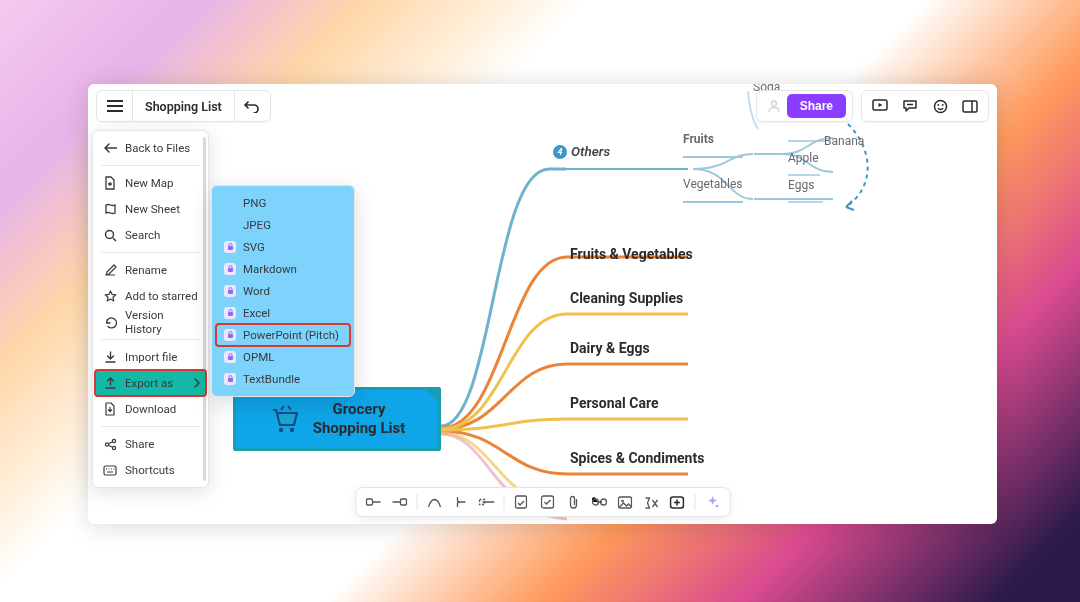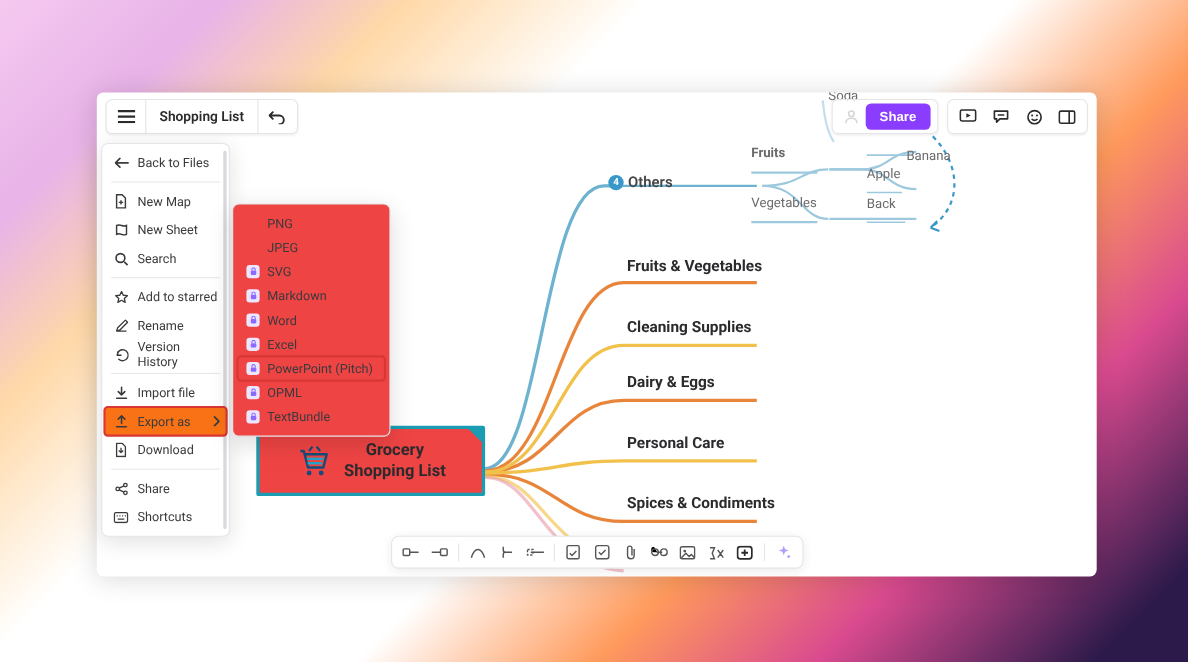--- a/index.html
+++ b/index.html
@@ -112,33 +112,33 @@
       color:#3a3a3d;
       cursor:pointer;
       gap:8px;
       border-radius:4px;
       position:relative;
     }
     .menu-sep { height: 1px; background:#e8e8eb; margin: 4px 6px; }
     .menu-item .mi-icon { width:14px; height:14px; display:flex; align-items:center; justify-content:center; flex-shrink:0; }
     .menu-item .chevron { position:absolute; right:6px; }
     .menu-item.selected {
-      background:#f97316;
+      background:#14b8a6;
       outline:2px solid #d93636;
       outline-offset:-1px;
       border-radius:3px;
     }
 
     
     .submenu-panel {
       position:absolute;
       left: 211px;
       top: 185px;
       width: 144px;
-      background:#ef4444;
+      background:#7dd3fc;
       border:1px solid #e5e5e7;
       border-radius:6px;
       box-shadow: 0 6px 22px rgba(0,0,0,0.14);
       padding: 6px 4px;
       z-index:6;
     }
     .sub-item {
       display:flex; align-items:center;
       height: 22px;
       padding:0 8px;
@@ -167,21 +167,21 @@
       overflow:hidden;
     }
     .root-card {
       position:absolute;
       left:145px; top:303px;
       width:208px; height:64px;
       border:3px solid #1a9db2;
       border-radius:2px;
       display:flex; align-items:center; justify-content:center;
       gap:10px;
-      background:#ef4444;
+      background:#0ea5e9;
       padding:0 8px;
     }
     .root-card .fold {
       position:absolute; right:-1px; top:-1px;
       width:0; height:0;
       border-top: 14px solid #1a9db2;
       border-left: 14px solid transparent;
     }
     .root-card .fold::after{
       content:""; position:absolute; right:0; top:-14px;
@@ -281,30 +281,30 @@
     <path d="M760 30 C 785 55 788 92 758 113" stroke="#3a97c9" stroke-width="2" fill="none" stroke-dasharray="4 4"></path>
     <path d="M758 113 l 6 -6 M758 113 l 8 3" stroke="#3a97c9" stroke-width="2" fill="none"></path>
 
     <path d="M700 47 L 738 47" stroke="#9cc9de" stroke-width="1.5" fill="none"></path>
     <path d="M700 81 L 732 81" stroke="#9cc9de" stroke-width="1.5" fill="none"></path>
     <path d="M700 108 L 735 108" stroke="#9cc9de" stroke-width="1.5" fill="none"></path>
   </svg>
 
   <div class="sub-label" style="left:665px; top:-4px;">Soda</div>
 
-  <div class="branch-label" style="left:465px; top:74px; font-weight:600; font-size:13.5px; color:#454547;">
+  <div class="branch-label" style="left:465px; top:59px; font-weight:600; font-size:13.5px; color:#454547;font-style:italic;">
     <span class="num-badge">4</span><span>Others</span>
   </div>
   <div class="sub-label" style="left:595px; top:48px;font-weight:bold;">Fruits</div>
   <div class="sub-label" style="left:595px; top:93px;">Vegetables</div>
   <div class="sub-label" style="left:700px; top:50px;margin-left:36px;">Banana</div>
   <div class="sub-label" style="left:700px; top:67px;">Apple</div>
-  <div class="sub-label" style="left:700px; top:94px;">Back</div>
-
-  <div class="branch-label" style="left:482px; top:150px;">Fruits &amp; Vegetables</div>
+  <div class="sub-label" style="left:700px; top:94px;">Eggs</div>
+
+  <div class="branch-label" style="left:482px; top:162px;">Fruits &amp; Vegetables</div>
   <div class="branch-label" style="left:482px; top:206px;">Cleaning Supplies</div>
   <div class="branch-label" style="left:482px; top:256px;">Dairy &amp; Eggs</div>
   <div class="branch-label" style="left:482px; top:311px;">Personal Care</div>
   <div class="branch-label" style="left:482px; top:366px;">Spices &amp; Condiments</div>
 
   <div class="root-card">
     <div class="fold"></div>
     <div class="cart-icon">
       <svg viewBox="0 0 34 30">
           <path d="M4 6 h3 l1 3 h20 l-3 12 h-14 l-3 -12" fill="none" stroke="#154c7a" stroke-width="2.2" stroke-linejoin="round"></path>
@@ -494,32 +494,32 @@
           <circle cx="5.5" cy="5.5" r="4" fill="none" stroke="#3a3a3d" stroke-width="1.5"></circle>
           <path d="M9 9 l3 3" stroke="#3a3a3d" stroke-width="1.5"></path>
         </svg>
       </span>
     <span>Search</span>
   </div>
   <div class="menu-sep"></div>
   <div class="menu-item">
     <span class="mi-icon">
         <svg width="13" height="13" viewBox="0 0 13 13">
+          <path d="M2 11 l1 -3 7-7 2 2 -7 7 z M2 11 h9" fill="none" stroke="#3a3a3d" stroke-width="1.2" stroke-linejoin="round"></path>
+        </svg>
+      </span>
+    <span>Rename</span>
+  </div>
+  <div class="menu-item">
+    <span class="mi-icon">
+        <svg width="13" height="13" viewBox="0 0 13 13">
           <path d="M6.5 1 l1.6 3.4 3.7 .4 -2.8 2.5 .8 3.6 -3.3 -1.9 -3.3 1.9 .8 -3.6 L1.2 4.8 4.9 4.4 Z" fill="none" stroke="#3a3a3d" stroke-width="1.2" stroke-linejoin="round"></path>
         </svg>
       </span>
     <span>Add to starred</span>
-  </div>
-  <div class="menu-item">
-    <span class="mi-icon">
-        <svg width="13" height="13" viewBox="0 0 13 13">
-          <path d="M2 11 l1 -3 7-7 2 2 -7 7 z M2 11 h9" fill="none" stroke="#3a3a3d" stroke-width="1.2" stroke-linejoin="round"></path>
-        </svg>
-      </span>
-    <span>Rename</span>
   </div>
   <div class="menu-item">
     <span class="mi-icon">
         <svg width="13" height="13" viewBox="0 0 13 13">
           <path d="M2.5 7 a5 5 0 1 1 1.5 3.5 M3 4 v3 h3" fill="none" stroke="#3a3a3d" stroke-width="1.3" stroke-linecap="round"></path>
         </svg>
       </span>
     <span>Version History</span>
   </div>
   <div class="menu-sep"></div>

